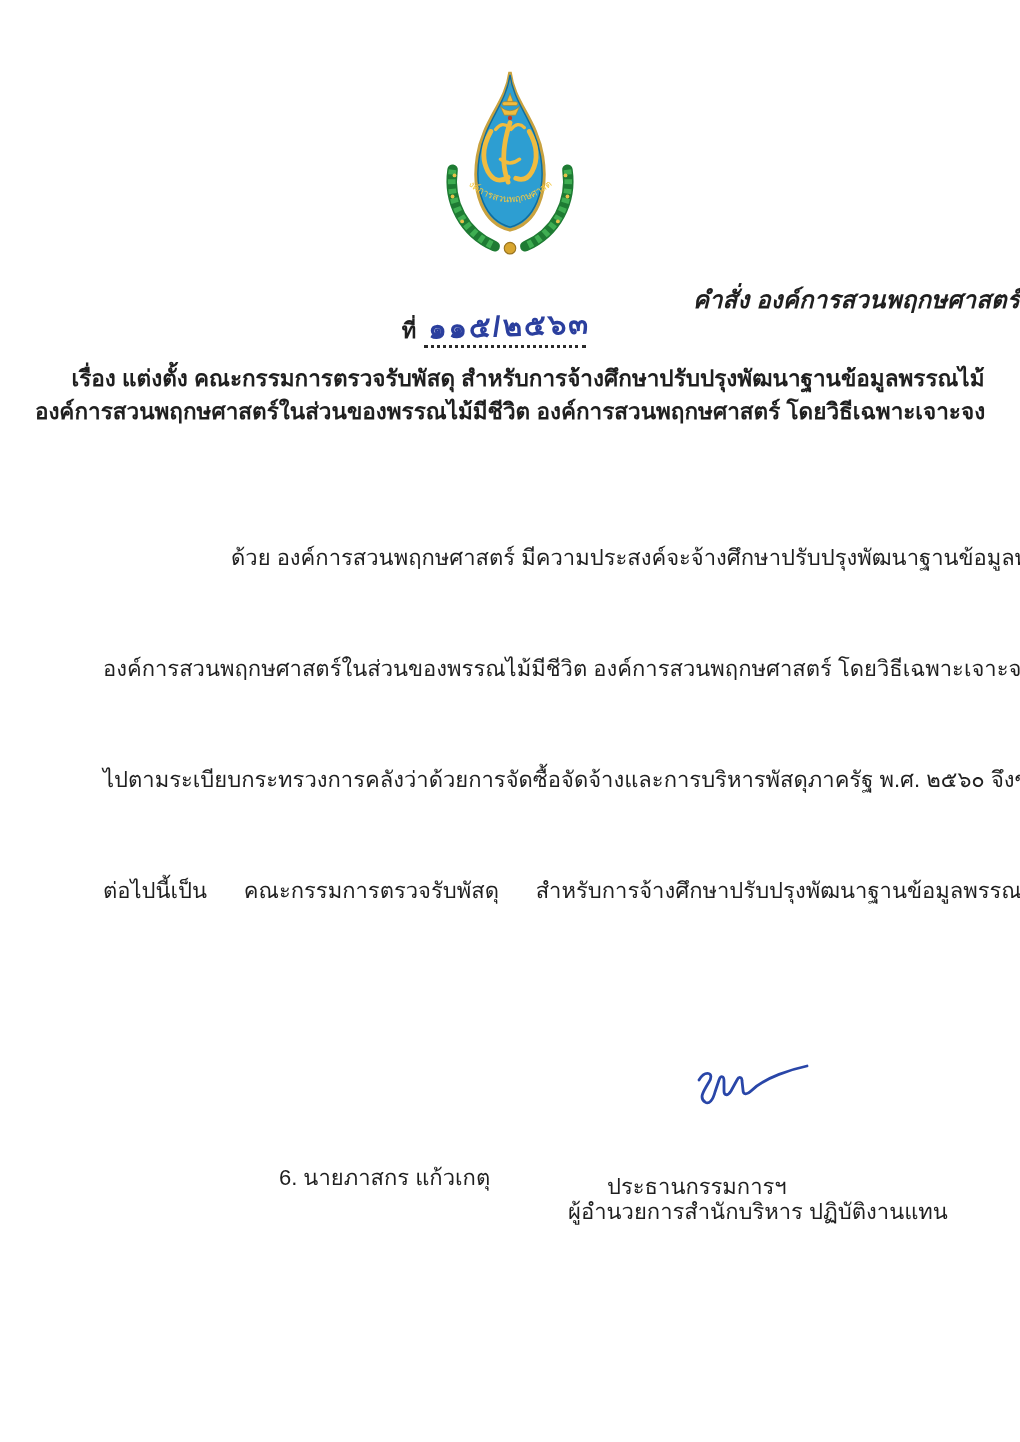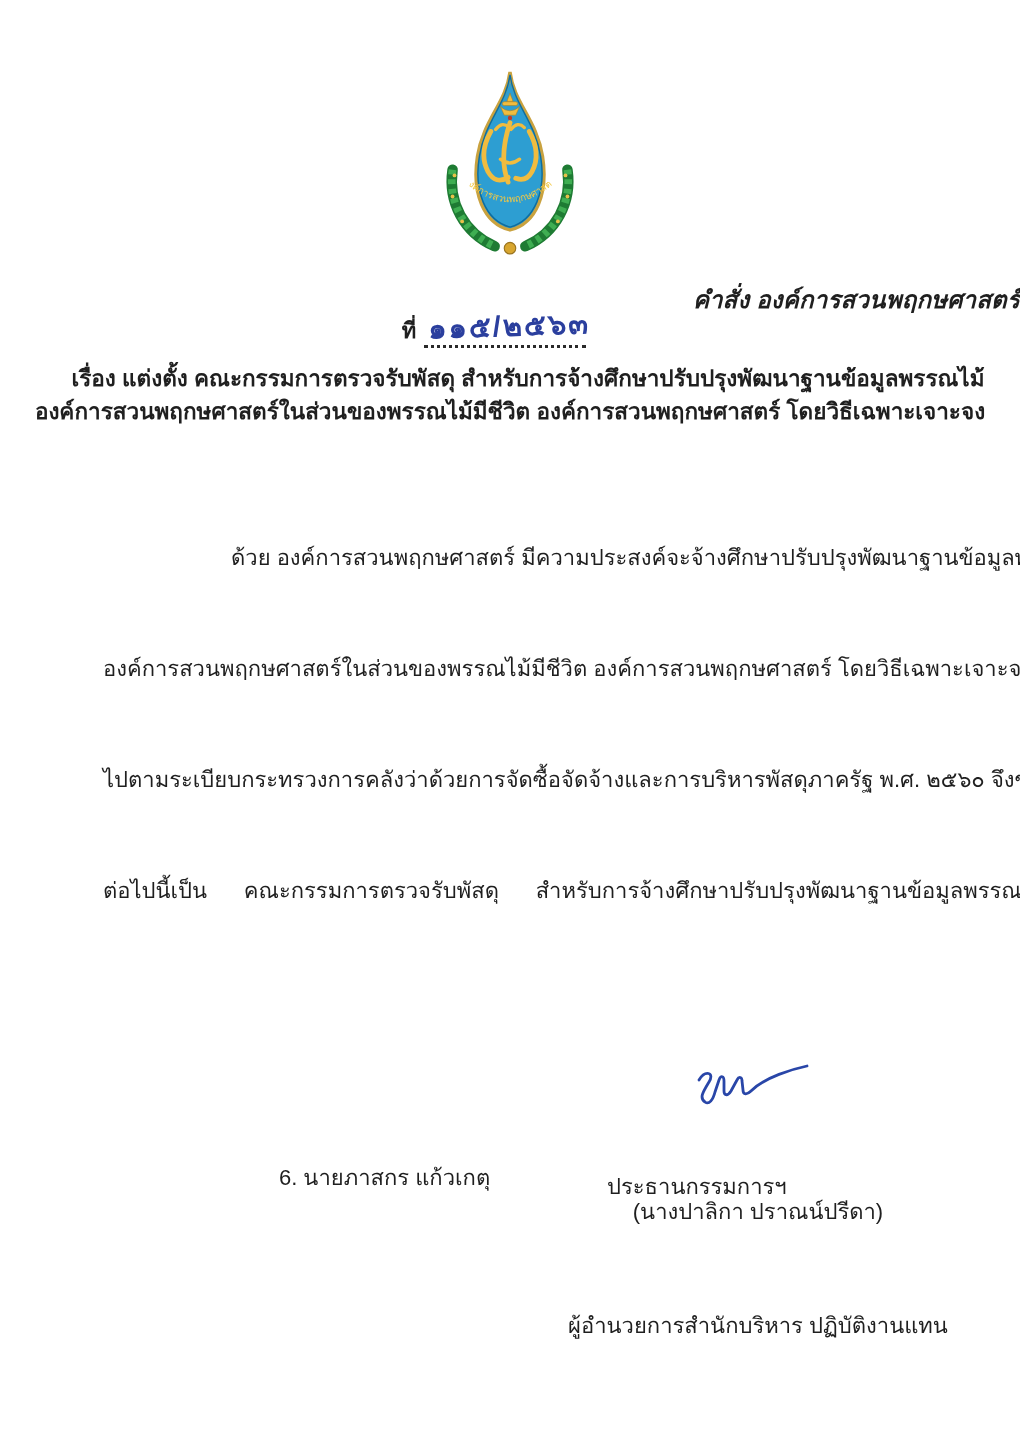--- a/index.html
+++ b/index.html
@@ -134,18 +134,17 @@
 
     
     
   </div>
 
   <svg class="signature-svg" width="118" height="52" viewBox="0 0 118 52">
     <path d="M6,24 c6,-10 16,-8 10,2 c-6,10 -10,16 -4,20 c4,3 8,-2 10,-10 l4,-12 c2,-5 5,-4 5,1 l0,10 c0,5 4,5 7,0 l6,-11 c2,-4 5,-3 5,1 l1,9 c0,5 4,5 8,1 c14,-14 42,-22 56,-25" fill="none" stroke="#2946a8" stroke-width="2.8" stroke-linecap="round" stroke-linejoin="round"></path>
   </svg>
 
   <div class="sign-block">
-    <div>(นางปาลิกา ปราณน์ปรีดา)</div>
     <div>ผู้อำนวยการสำนักบริหาร ปฏิบัติงานแทน</div>
     
   </div>
 
 </div>
 
 </body></html>

